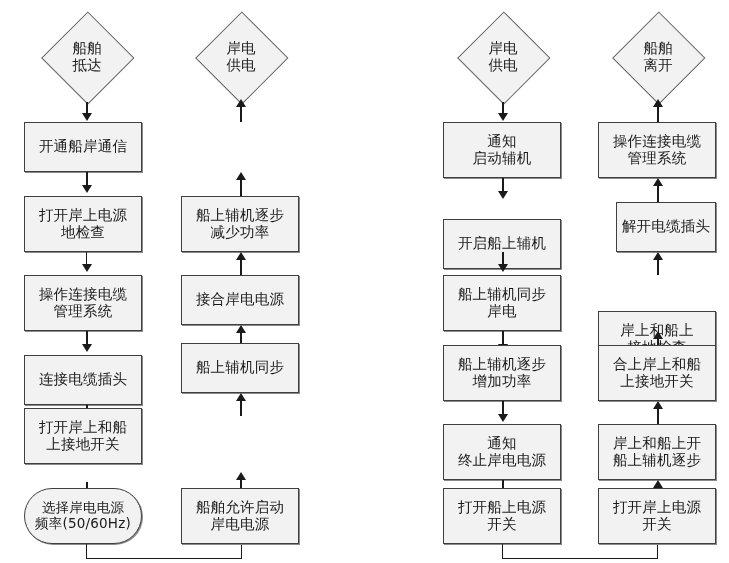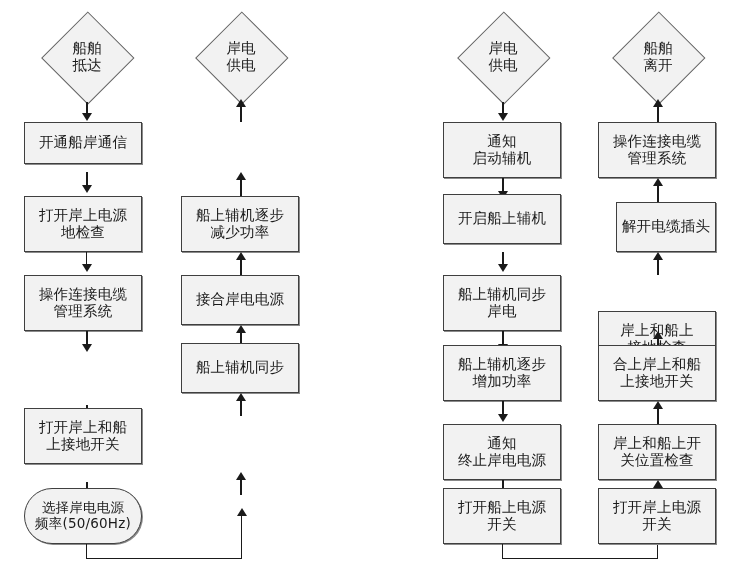--- a/index.html
+++ b/index.html
@@ -103,40 +103,43 @@
 <div id="canvas">
 
   <div class="diamond" style="left:42px; top:12px;">
     <div class="dshape"></div>
     <div class="dlabel">船舶
 抵达</div>
   </div>
   <div class="vline" style="left:86px; top:102px; height:12px;"></div>
   <div class="arrow-down" style="left:82px; top:113px;"></div>
 
-  <div class="node" style="left:24px; top:122px; width:118px; height:42px;">
+  <div class="node" style="left:24px; top:122px; width:118px; height:50px;">
     <span class="txt">开通船岸通信</span>
   </div>
   <div class="vline" style="left:86px; top:172px; height:14px;"></div>
   <div class="arrow-down" style="left:82px; top:185px;"></div>
 
   <div class="node" style="left:24px; top:196px; width:118px; height:56px;">
     <span class="txt">打开岸上电源
 地检查</span>
   </div>
   <div class="vline thin" style="left:86px; top:252px; height:13px;"></div>
   <div class="arrow-down" style="left:82px; top:264px;"></div>
 
   <div class="node" style="left:24px; top:275px; width:118px; height:56px;">
     <span class="txt">操作连接电缆
 管理系统</span>
   </div>
   <div class="vline" style="left:86px; top:331px; height:14px;"></div>
   <div class="arrow-down" style="left:82px; top:344px;"></div>
 
+  <div class="node" style="left:24px; top:355px; width:118px; height:50px;">
+    <span class="txt">连接电缆插头</span>
+  </div>
   <div class="vline" style="left:86px; top:405px; height:12px;"></div>
   <div class="arrow-down" style="left:82px; top:416px;"></div>
 
   <div class="node" style="left:24px; top:408px; width:118px; height:56px;">
     <span class="txt">打开岸上和船
 上接地开关</span>
   </div>
   <div class="vline" style="left:86px; top:482px; height:13px;"></div>
   <div class="arrow-down" style="left:82px; top:494px;"></div>
 
@@ -176,37 +179,41 @@
 
   <div class="node" style="left:181px; top:343px; width:118px; height:50px;">
     <span class="txt">船上辅机同步</span>
   </div>
   <div class="vline" style="left:240px; top:400px; height:16px;"></div>
   <div class="arrow-up" style="left:236px; top:393px;"></div>
 
   <div class="vline" style="left:240px; top:479px; height:16px;"></div>
   <div class="arrow-up" style="left:236px; top:472px;"></div>
 
+  <div class="node" style="left:181px; top:488px; width:118px; height:56px;">
+    <span class="txt">船舶允许启动
+岸电电源</span>
+  </div>
 
   <div class="diamond" style="left:458px; top:12px;">
     <div class="dshape"></div>
     <div class="dlabel">岸电
 供电</div>
   </div>
   <div class="vline" style="left:502px; top:102px; height:12px;"></div>
   <div class="arrow-down" style="left:498px; top:113px;"></div>
 
   <div class="node" style="left:443px; top:122px; width:118px; height:56px;">
     <span class="txt">通知
 启动辅机</span>
   </div>
   <div class="vline" style="left:502px; top:178px; height:14px;"></div>
   <div class="arrow-down" style="left:498px; top:191px;"></div>
 
-  <div class="node" style="left:443px; top:194px; width:118px; height:50px;">
+  <div class="node" style="left:443px; top:219px; width:118px; height:50px;">
     <span class="txt">开启船上辅机</span>
   </div>
   <div class="vline" style="left:502px; top:252px; height:13px;"></div>
   <div class="arrow-down" style="left:498px; top:264px;"></div>
 
   <div class="node" style="left:443px; top:275px; width:118px; height:56px;">
     <span class="txt">船上辅机同步
 岸电</span>
   </div>
   <div class="vline" style="left:502px; top:331px; height:14px;"></div>
@@ -266,21 +273,21 @@
 
   <div class="node" style="left:598px; top:345px; width:118px; height:56px;">
     <span class="txt">合上岸上和船
 上接地开关</span>
   </div>
   <div class="vline" style="left:657px; top:408px; height:16px;"></div>
   <div class="arrow-up" style="left:653px; top:401px;"></div>
 
   <div class="node" style="left:598px; top:424px; width:118px; height:56px;">
     <span class="txt">岸上和船上开
-关位置检查</span>
+船上辅机逐步</span>
   </div>
   <div class="vline" style="left:657px; top:487px; height:16px;"></div>
   <div class="arrow-up" style="left:653px; top:480px;"></div>
 
   <div class="node" style="left:598px; top:488px; width:118px; height:56px;">
     <span class="txt">打开岸上电源
 开关</span>
   </div>
 
 </div>

